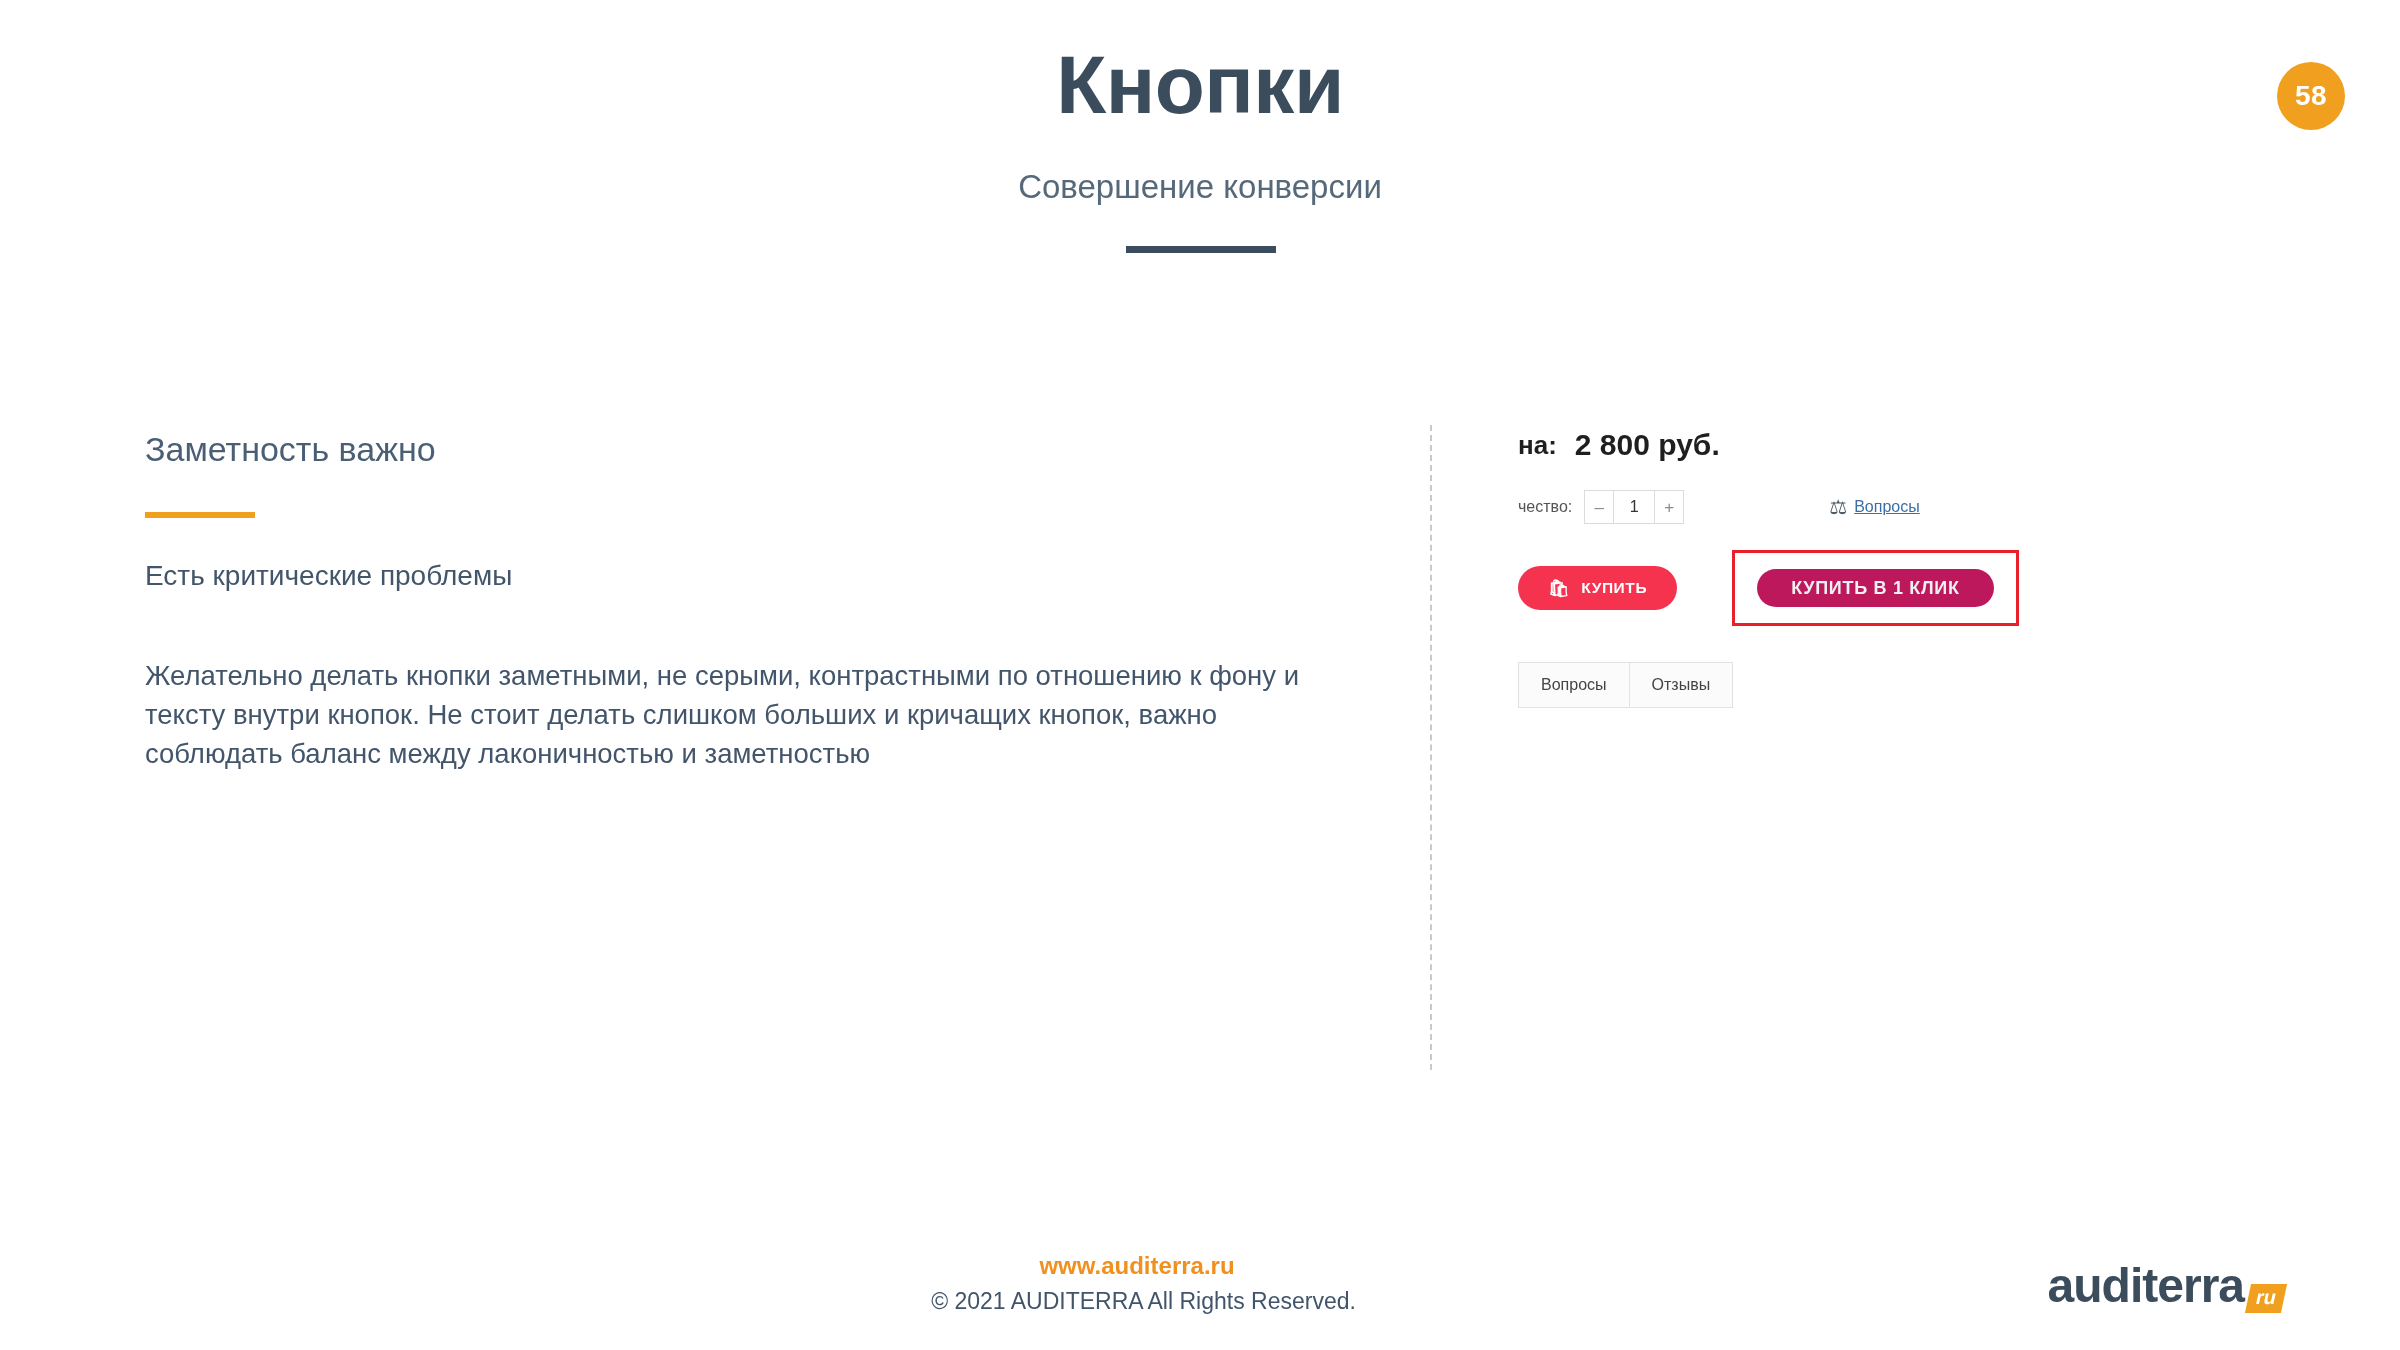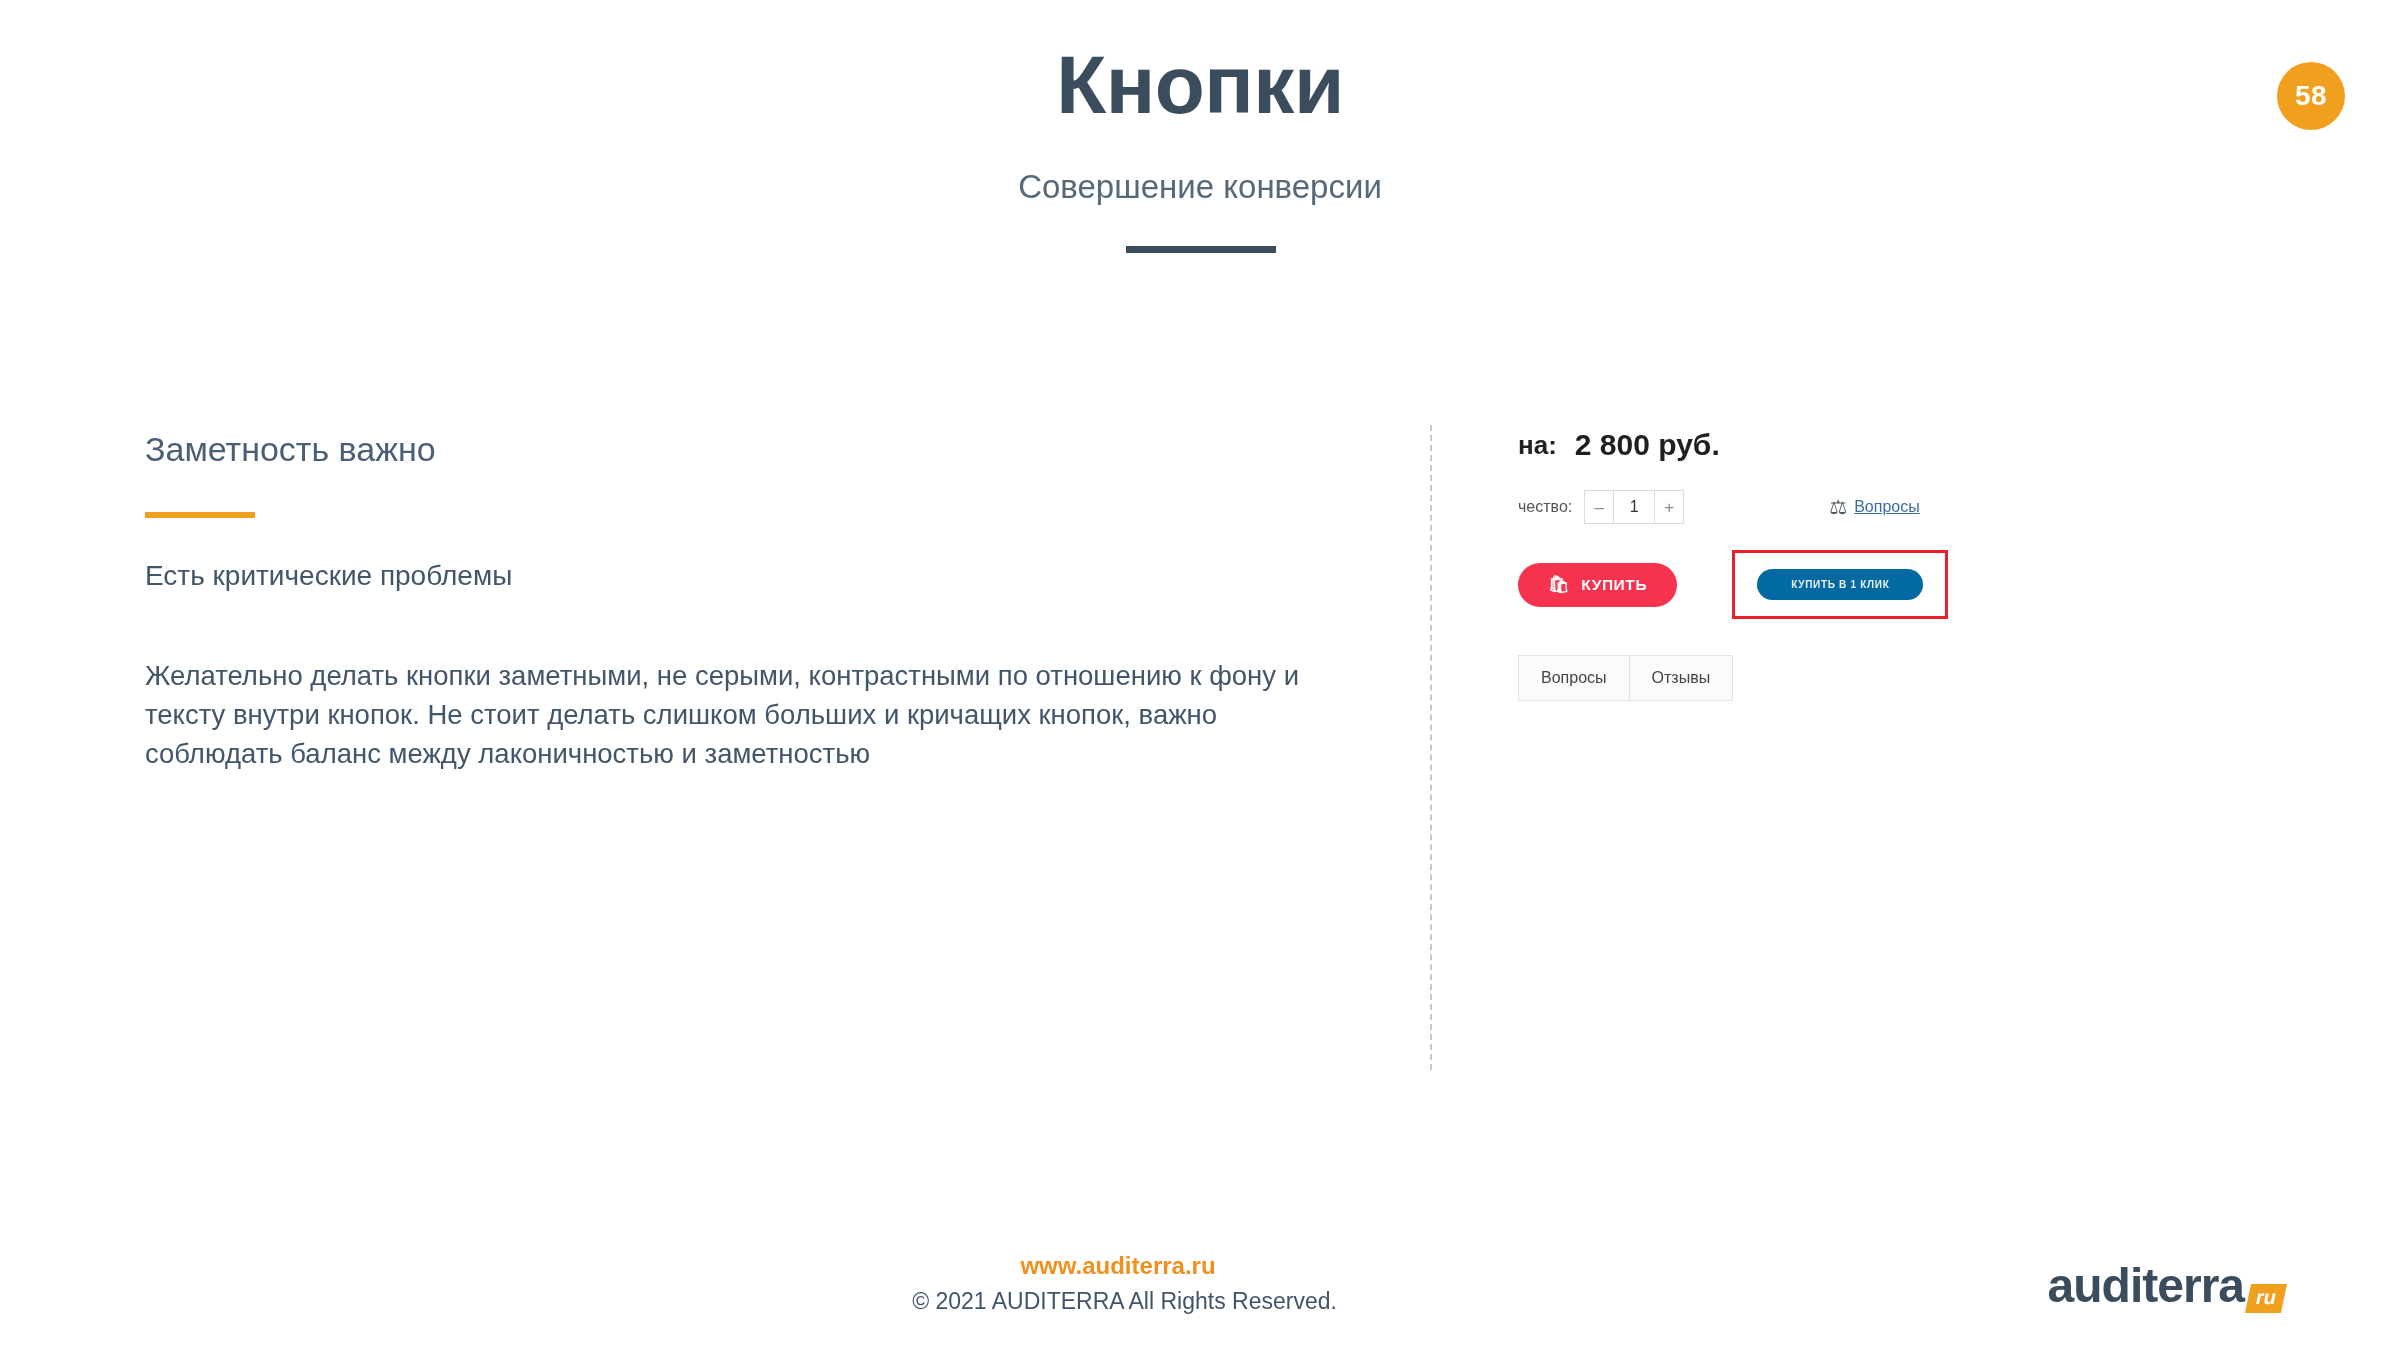--- a/index.html
+++ b/index.html
@@ -206,27 +206,27 @@
     cursor: pointer;
   }
   .bag-icon { font-size: 17px; line-height: 1; }
 
   .highlight-box {
     margin-left: 55px;
     border: 3px solid #e8202a;
     padding: 16px 22px;
   }
   .btn-oneclick {
-    background: #0369a1;
+    background: #be185d;
     color: #eef0f1;
     border: none;
     border-radius: 22px;
-    height: 31px;
+    height: 38px;
     padding: 0 34px;
-    font-size: 10px;
+    font-size: 18px;
     font-weight: bold;
     letter-spacing: 0.7px;
     cursor: pointer;
   }
 
   .tabs-row {
     margin-top: 36px;
     display: flex;
   }
   .tab {
@@ -242,20 +242,21 @@
   }
   .tab + .tab { border-left: none; }
 
   
   .footer {
     position: absolute;
     left: 0;
     top: 1252px;
     width: 2236px;
     text-align: center;
+    padding-left: 19px;
   }
   .footer-url {
     font-size: 24px;
     font-weight: bold;
     color: #f0901e;
   }
   .footer-copy {
     margin-top: 8px;
     font-size: 23px;
     color: #41546a;

